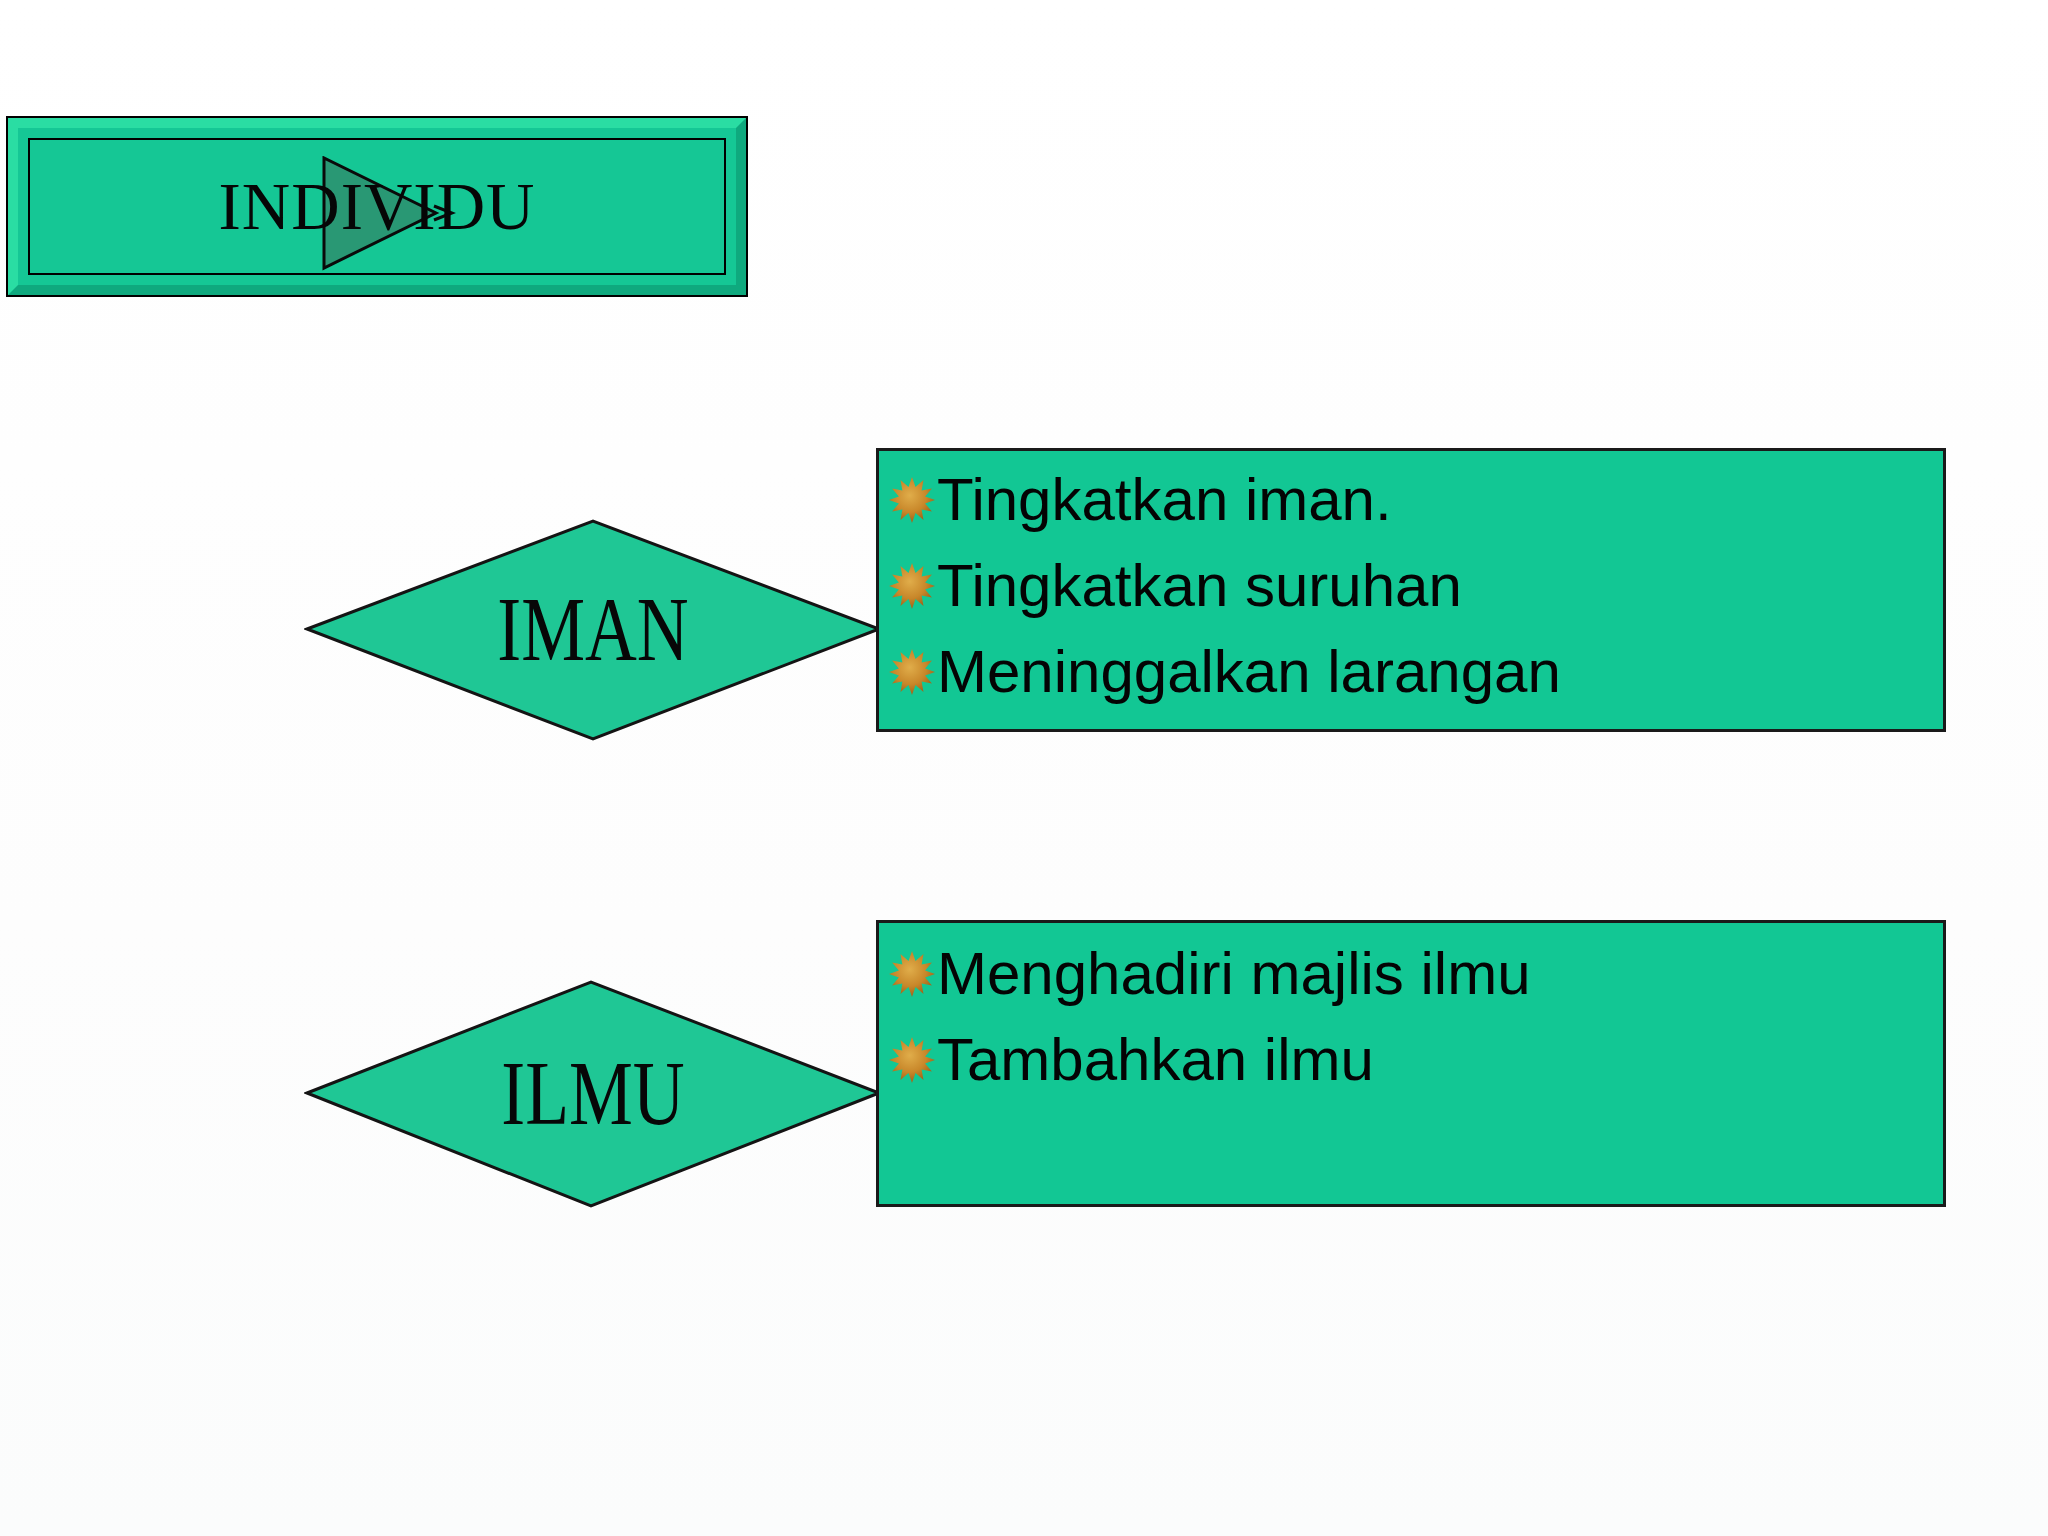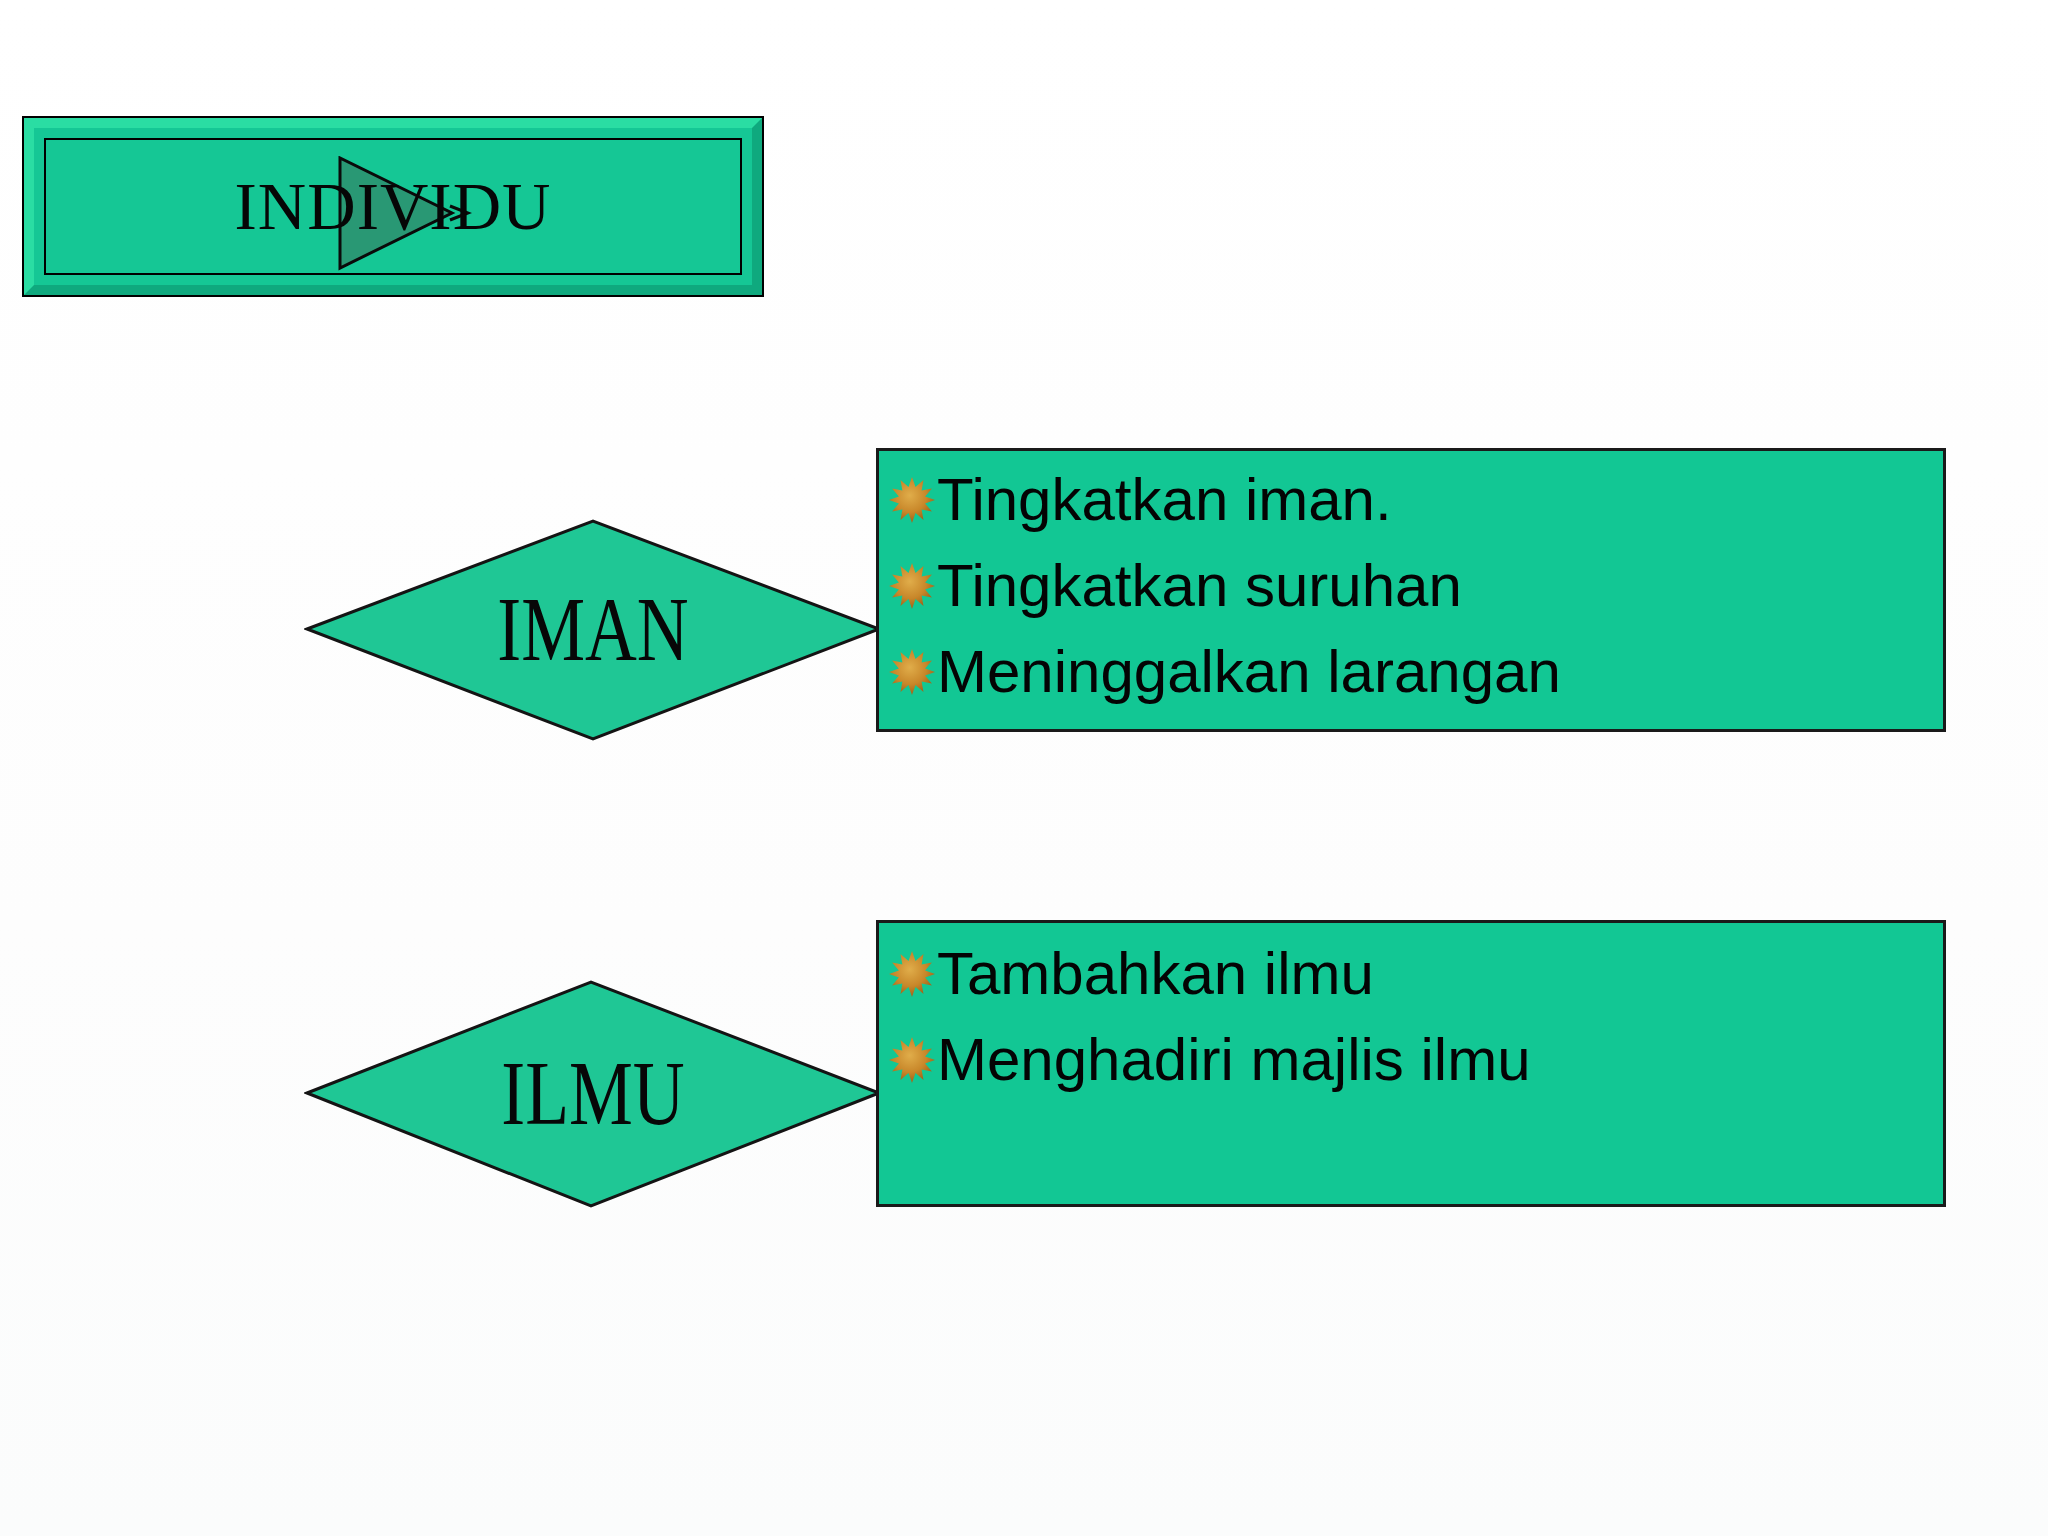--- a/index.html
+++ b/index.html
@@ -6,21 +6,21 @@
   .slide{
     position:relative;
     width:2048px;height:1536px;
     background:linear-gradient(180deg,#ffffff 0%,#fdfdfd 60%,#fbfcfc 100%);
     overflow:hidden;
     font-family:"Liberation Sans", sans-serif;
   }
   
   .title-box{
     position:absolute;left:6px;top:116px;width:742px;height:181px;
-    box-sizing:border-box;border:2px solid #000;background:#15c795;margin-left:16px;
+    box-sizing:border-box;border:2px solid #000;background:#15c795;
   }
   .bevel{
     position:absolute;inset:0;box-sizing:border-box;
     border-style:solid;border-width:10px;
     border-color:#2adda3 #0fa97e #0fa97e #2adda3;
   }
   .title-body{
     position:absolute;inset:10px;box-sizing:border-box;
     border:2px solid #000;background:#15c795;
     display:flex;align-items:center;justify-content:center;
@@ -98,21 +98,21 @@
   </div>
 
   <svg class="diamond" style="left:304px;top:979px;" width="578" height="230" viewBox="0 0 578 230">
     <polygon points="3,114 287,3 575,114 287,227" fill="#1fc795" stroke="#141414" stroke-width="3"></polygon>
   </svg>
   <div class="diamond-label dlabel-2">ILMU</div>
 
   <div class="green-box box-2">
     <div class="bullet-line">
       <span class="star"></span>
-      <span class="bullet-text">Tambahkan ilmu</span>
+      <span class="bullet-text">Menghadiri majlis ilmu</span>
     </div>
     <div class="bullet-line">
       <span class="star"></span>
-      <span class="bullet-text">Menghadiri majlis ilmu</span>
+      <span class="bullet-text">Tambahkan ilmu</span>
     </div>
   </div>
 
 </div>
 
 </body></html>

